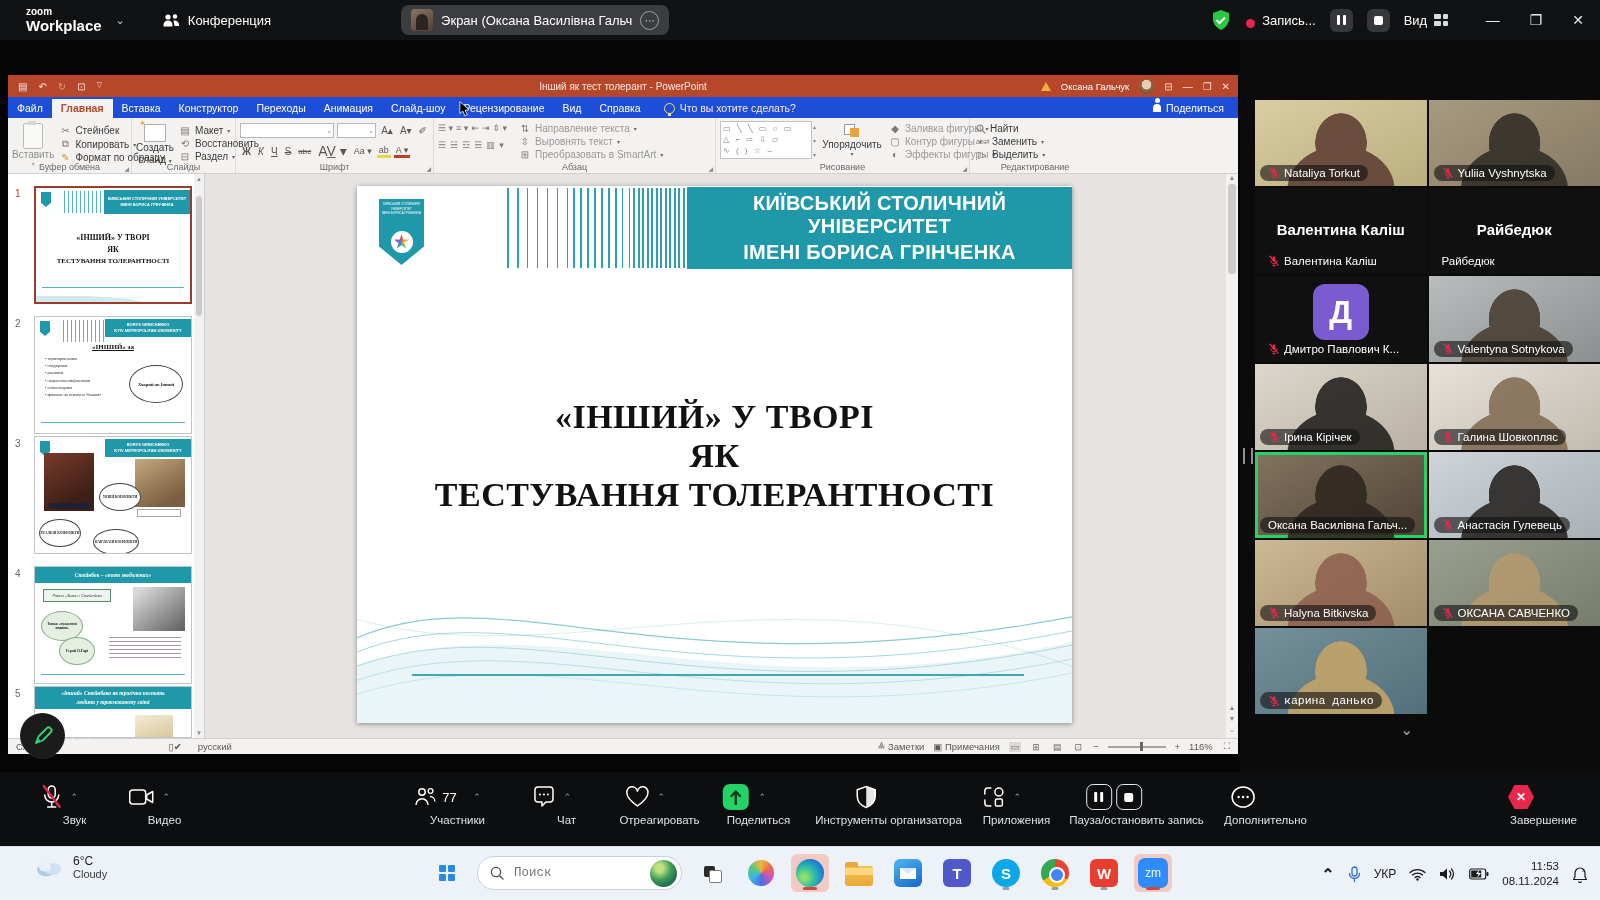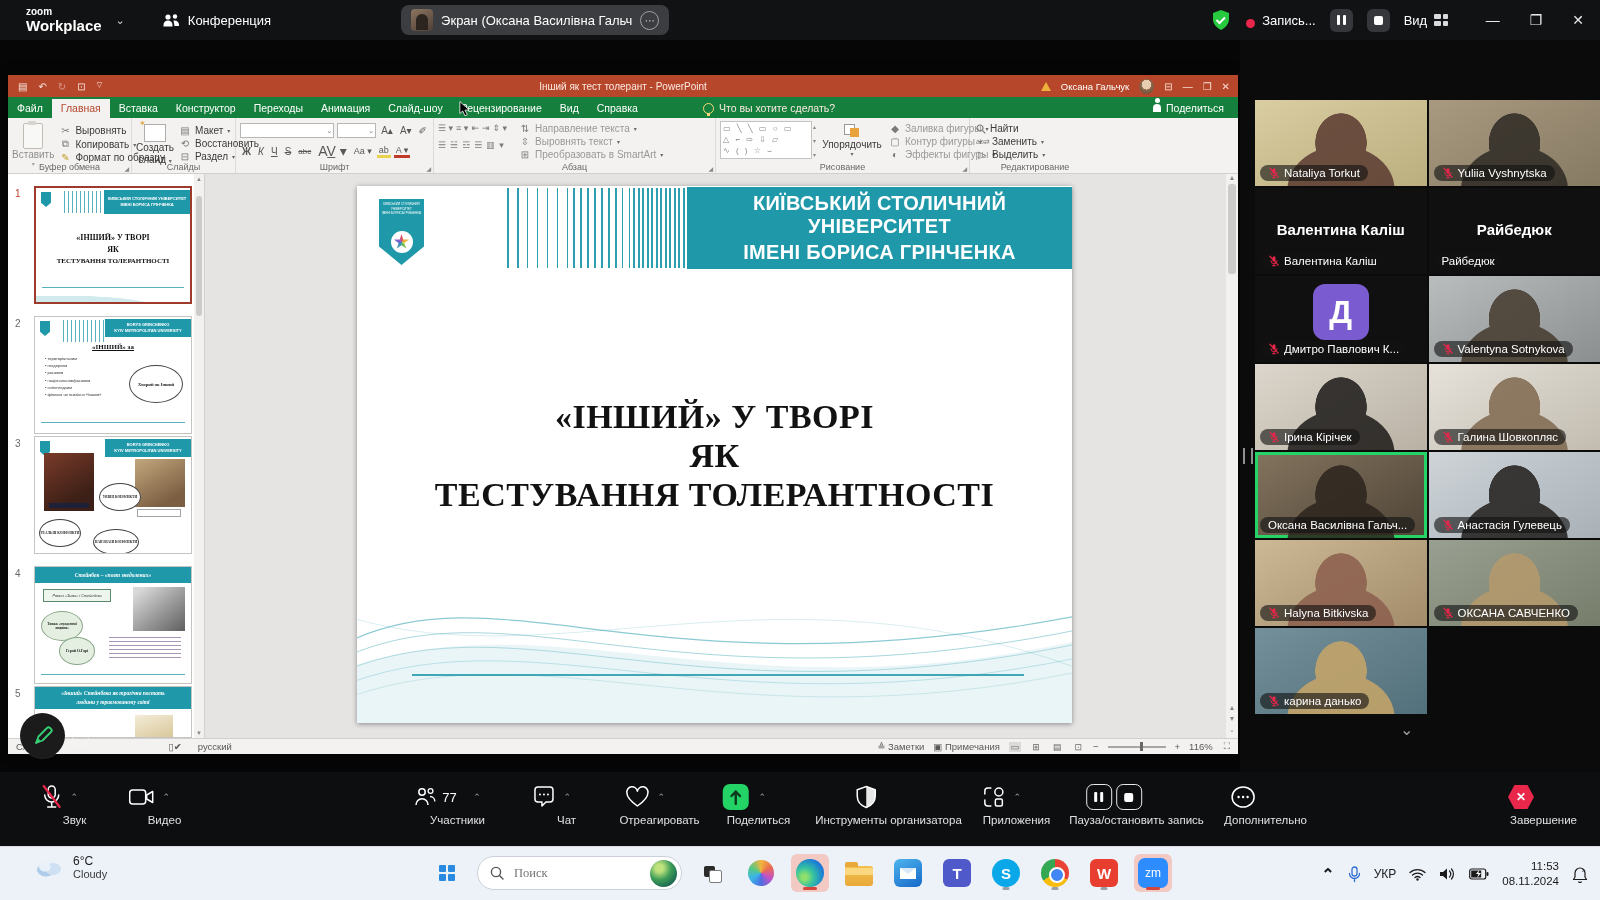--- a/index.html
+++ b/index.html
@@ -29,23 +29,23 @@
   .winc{display:flex;gap:30px;margin-left:24px;font-size:14px;color:#e7e8ea;}
   
   .ppt{position:absolute;left:8px;top:75px;width:1230px;height:677px;background:#f3f2f1;box-shadow:0 0 10px rgba(0,0,0,.65);}
   .pttl{height:22px;background:#b7472a;display:flex;align-items:center;color:#fff;position:relative;font-size:10.5px;}
   .qa{display:flex;gap:11px;margin-left:10px;font-size:10px;color:#f5e4de;}
   .pttl .tname{position:absolute;left:0;right:0;text-align:center;font-size:10px;color:#fbeae4;}
   .ttl-right{margin-left:auto;display:flex;align-items:center;gap:10px;margin-right:8px;z-index:2;font-size:9.5px;}
   .warn{width:0;height:0;border-left:5px solid transparent;border-right:5px solid transparent;border-bottom:9px solid #f0b13c;}
   .pav{width:15px;height:15px;border-radius:50%;background:radial-gradient(circle at 50% 38%,#e8cdb0 40%,#8c6a4e 41%,#5f4632 100%);}
   .wbt{letter-spacing:0;color:#f7ddd4;font-size:10px;}
-  .tabrow{height:21px;background:#15803d;display:flex;align-items:flex-end;color:#fff;font-size:10.5px;position:relative;gap:42px;}
+  .tabrow{height:21px;background:#1d4ed8;display:flex;align-items:flex-end;color:#fff;font-size:10.5px;position:relative;}
   .ptab{padding:3px 9px 4px;cursor:default;}
-  .ptab.active{background:#f3f2f1;color:#b7472a;font-weight:normal;}
+  .ptab.active{background:#f3f2f1;color:#b7472a;font-weight:bold;}
   .tellme{display:flex;align-items:center;gap:5px;margin-left:14px;padding-bottom:4px;color:#fbe9e2;}
   .bulb{width:9px;height:9px;border-radius:50%;border:1px solid #f7d978;position:relative;}
   .bulb::after{content:'';position:absolute;left:3px;top:9px;width:3px;height:3px;background:#f7d978;}
   .sharebtn{margin-left:auto;display:flex;align-items:center;gap:5px;margin-right:14px;padding-bottom:4px;color:#fff;}
   .personic{width:8px;height:8px;border-radius:50% 50% 0 0;background:#fff;position:relative;}
   .personic::before{content:'';position:absolute;top:-6px;left:1.5px;width:5px;height:5px;border-radius:50%;background:#fff;}
   
   .ribbon{height:55px;background:#f3f2f1;border-bottom:1px solid #d2d0ce;display:flex;font-size:10px;color:#3b3a39;}
   .rgroup{position:relative;border-right:1px solid #dcdad8;padding:3px 4px 12px;box-sizing:border-box;flex:none;}
   .glabel{position:absolute;bottom:1px;left:0;right:0;text-align:center;font-size:9px;color:#6a6867;}
@@ -151,21 +151,21 @@
   .wtemp{font-size:12px;}
   .wcond{font-size:11px;color:#3c3c3c;}
   .apps{position:absolute;left:50%;top:7px;transform:translateX(-50%);display:flex;align-items:center;gap:11px;}
   .appic{width:38px;height:38px;border-radius:6px;display:flex;align-items:center;justify-content:center;position:relative;}
   .appic.hl{background:#f3c9c4;}
   .rundash{position:absolute;bottom:2px;left:50%;transform:translateX(-50%);width:7px;height:3px;border-radius:2px;background:#9aa0a8;}
   .rundash.red{background:#d4453b;width:14px;}
   .winlogo{display:grid;grid-template-columns:7px 7px;grid-auto-rows:7px;gap:1.5px;}
   .winlogo i{background:#2a8ae0;border-radius:1px;}
   .searchpill{width:205px;height:34px;background:#fff;border:1px solid #ccd1d9;border-radius:17px;display:flex;align-items:center;padding:0 4px 0 12px;box-sizing:border-box;gap:8px;}
-  .searchpill input{border:none;outline:none;flex:1;font-size:12.5px;color:#444;background:transparent;font-family:Liberation Serif, serif;width:100px;}
+  .searchpill input{border:none;outline:none;flex:1;font-size:12.5px;color:#444;background:transparent;font-family:Liberation Mono, monospace;width:100px;}
   .searchart{width:27px;height:27px;border-radius:50%;background:radial-gradient(circle at 35% 30%,#bfe27e 15%,#3f9d58 45%,#1d6b52 75%,#14444a 100%);margin-left:auto;}
   .tv{width:17px;height:15px;position:relative;}
   .tv i{position:absolute;border-radius:2px;}
   .tv .a{left:0;top:0;width:11px;height:11px;background:#2a2a2a;}
   .tv .b{left:5px;top:4px;width:11px;height:11px;background:#fff;border:1px solid #7a7a7a;}
   .copilot{width:26px;height:26px;border-radius:50%;background:conic-gradient(#f2b53d,#ea6a52,#c252c8,#4a6fe0,#3ab6e8,#58c883,#f2b53d);}
   .edge{width:28px;height:28px;border-radius:50%;background:radial-gradient(circle at 30% 65%,#8ee06a 10%,#35c2a0 35%,#1b7fd4 70%,#1b4fd4 100%);}
   .folder{width:28px;height:20px;background:linear-gradient(#f4c04c,#e8a93a);border-radius:3px;position:relative;margin-top:5px;}
   .folder::before{content:'';position:absolute;top:-4px;left:0;width:13px;height:5px;background:#e8a93a;border-radius:2px 2px 0 0;}
   .folder::after{content:'';position:absolute;top:2px;left:0;right:0;height:7px;background:#fbd77f;border-radius:2px 2px 0 0;}
@@ -292,21 +292,21 @@
       <div class="rgroup" style="width:124px">
         <div class="rrow">
           <div class="bigbtn" style="opacity:.55">
             <span class="clipic"></span>
             <span>Вставить</span>
               <span class="dd">▾</span>
           </div>
           <div class="smallcol">
             <div class="sbtn">
                 <span class="g">✂</span>
-                <span>Выровнять</span>
+                <span>Стейнбек</span>
               </div>
             <div class="sbtn">
                 <span class="g">⧉</span>
                 <span>Копировать</span>
                 <span class="dd">▾</span>
               </div>
             <div class="sbtn">
                 <span class="g" style="color:#c8a028">✎</span>
                 <span>Формат по образцу</span>
               </div>
@@ -770,21 +770,21 @@
           <i class="sil" style="color: rgb(182, 154, 108);"></i>
           <div class="plabel">
             <svg width="12" height="12" viewBox="0 0 16 16">
               <rect x="6" y="1.5" width="4" height="7.5" rx="2" fill="#e8274b"></rect>
               <path d="M3.8 7.5a4.2 4.2 0 0 0 8.4 0 M8 11.7v2.4 M5.8 14.3h4.4" stroke="#e8274b" stroke-width="1.2" fill="none" stroke-linecap="round"></path>
               <line x1="2.5" y1="1.5" x2="13.5" y2="13.5" stroke="#e8274b" stroke-width="1.7" stroke-linecap="round"></line>
             </svg>
             <span>ОКСАНА САВЧЕНКО</span>
           </div>
         </div>
-        <div class="ptile" style="background: linear-gradient(150deg, rgb(116, 144, 154), rgb(82, 112, 123));">
+        <div class="ptile" style="background: linear-gradient(150deg, rgb(116, 144, 154), rgb(82, 112, 123)); font-family: Liberation Mono, monospace;">
           <i class="sil" style="color: rgb(200, 166, 104);"></i>
           <div class="plabel">
             <svg width="12" height="12" viewBox="0 0 16 16">
               <rect x="6" y="1.5" width="4" height="7.5" rx="2" fill="#e8274b"></rect>
               <path d="M3.8 7.5a4.2 4.2 0 0 0 8.4 0 M8 11.7v2.4 M5.8 14.3h4.4" stroke="#e8274b" stroke-width="1.2" fill="none" stroke-linecap="round"></path>
               <line x1="2.5" y1="1.5" x2="13.5" y2="13.5" stroke="#e8274b" stroke-width="1.7" stroke-linecap="round"></line>
             </svg>
             <span>карина данько</span>
           </div>
         </div>

